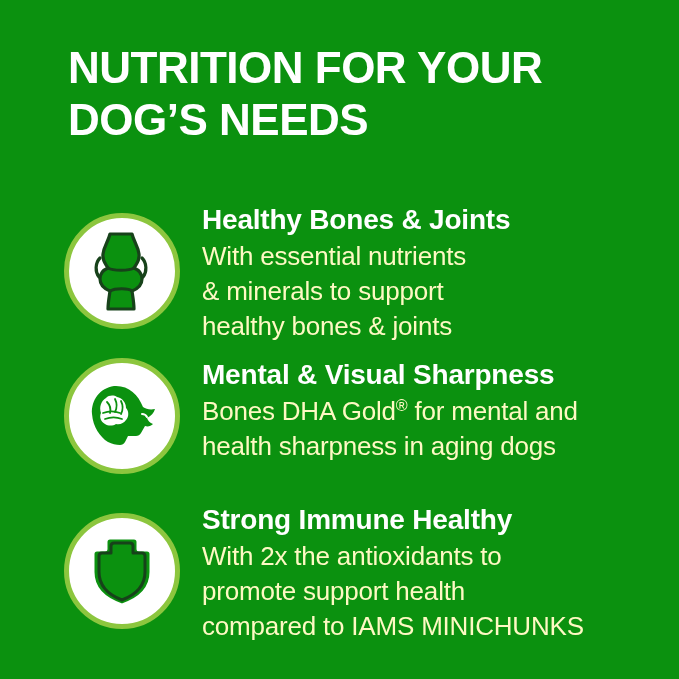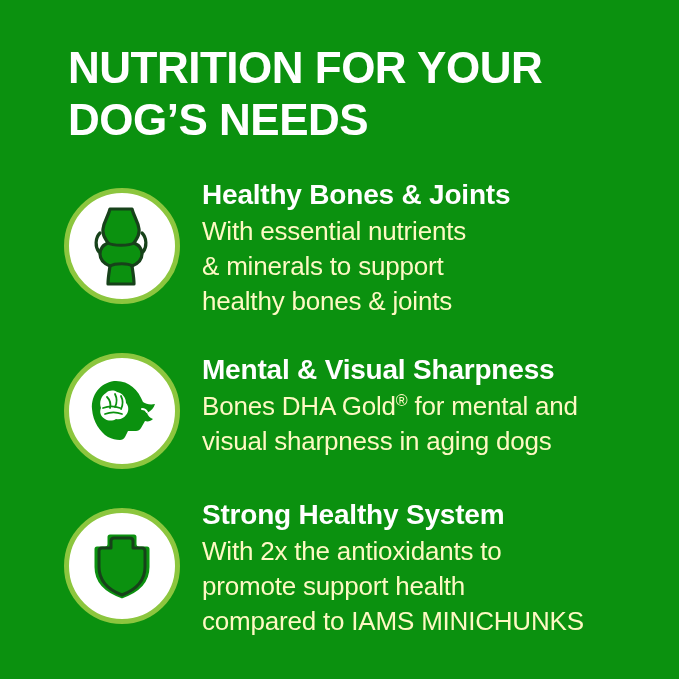--- a/index.html
+++ b/index.html
@@ -45,22 +45,22 @@
     top: 178px;
     width: 679px;
   }
 
   .feature {
     position: relative;
     display: flex;
     align-items: flex-start;
     min-height: 140px;
   }
-  .feature.f1 { height: 155px; }
-  .feature.f2 { height: 145px; margin-top: 20px; }
+  .feature.f1 { height: 155px; margin-top: 25px; }
+  .feature.f2 { height: 145px; }
   .feature.f3 { height: 160px; }
 
   .icon-wrap {
     position: relative;
     flex: 0 0 auto;
     width: 116px;
     height: 116px;
     margin-left: 64px;
     margin-top: 10px;
   }
@@ -168,21 +168,21 @@
             <path d="M31 19 C33 23 33 28 31 32" fill="none" stroke="#0b910f" stroke-width="1.8" stroke-linecap="round"></path>
             <path d="M37 21 C39 25 39 30 37 34" fill="none" stroke="#0b910f" stroke-width="1.8" stroke-linecap="round"></path>
             <path d="M19 33 C24 31 31 31 36 33" fill="none" stroke="#0b910f" stroke-width="1.8" stroke-linecap="round"></path>
             <path d="M21 39 C26 37 33 37 38 39" fill="none" stroke="#0b910f" stroke-width="1.8" stroke-linecap="round"></path>
           </svg>
         </div>
       </div>
       <div class="feature-text">
         <div class="feature-heading">Mental &amp; Visual Sharpness</div>
         <div class="feature-body"><span>Bones DHA Gold</span><span class="reg">®</span><span> for mental and
-visual sharpness in aging dogs</span></div>
+health sharpness in aging dogs</span></div>
       </div>
     </div>
 
     <div class="feature f3">
       <div class="icon-wrap">
         <div class="icon-circle">
           <svg width="74" height="78" viewBox="0 0 74 78" aria-hidden="true">
             <path d="M20 10 C20 7 22 5 25 5 L49 5 C52 5 54 7 54 10
                      L54 17 L62 17 C65 17 67 19 67 22
                      L67 40 C67 57 55 68 37 74
@@ -190,21 +190,21 @@
                      L20 17 Z" fill="#0b910f" stroke="#ffffff" stroke-width="5" stroke-linejoin="round"></path>
             <path d="M26 14 C26 12 27 11 29 11 L45 11 C47 11 48 12 48 14
                      L48 21 L57 21 C59 21 60 22 60 24
                      L60 40 C60 54 50 63 37 68
                      C24 63 14 54 14 40 L14 24 C14 22 15 21 17 21
                      L26 21 Z" fill="#0b910f" stroke="#17421a" stroke-width="3" stroke-linejoin="round"></path>
           </svg>
         </div>
       </div>
       <div class="feature-text">
-        <div class="feature-heading">Strong Healthy System</div>
+        <div class="feature-heading">Strong Immune Healthy</div>
         <div class="feature-body">With 2x the antioxidants to
 promote support health
 compared to IAMS MINICHUNKS</div>
       </div>
     </div>
 
   </div>
 </div>
 
 </body></html>

